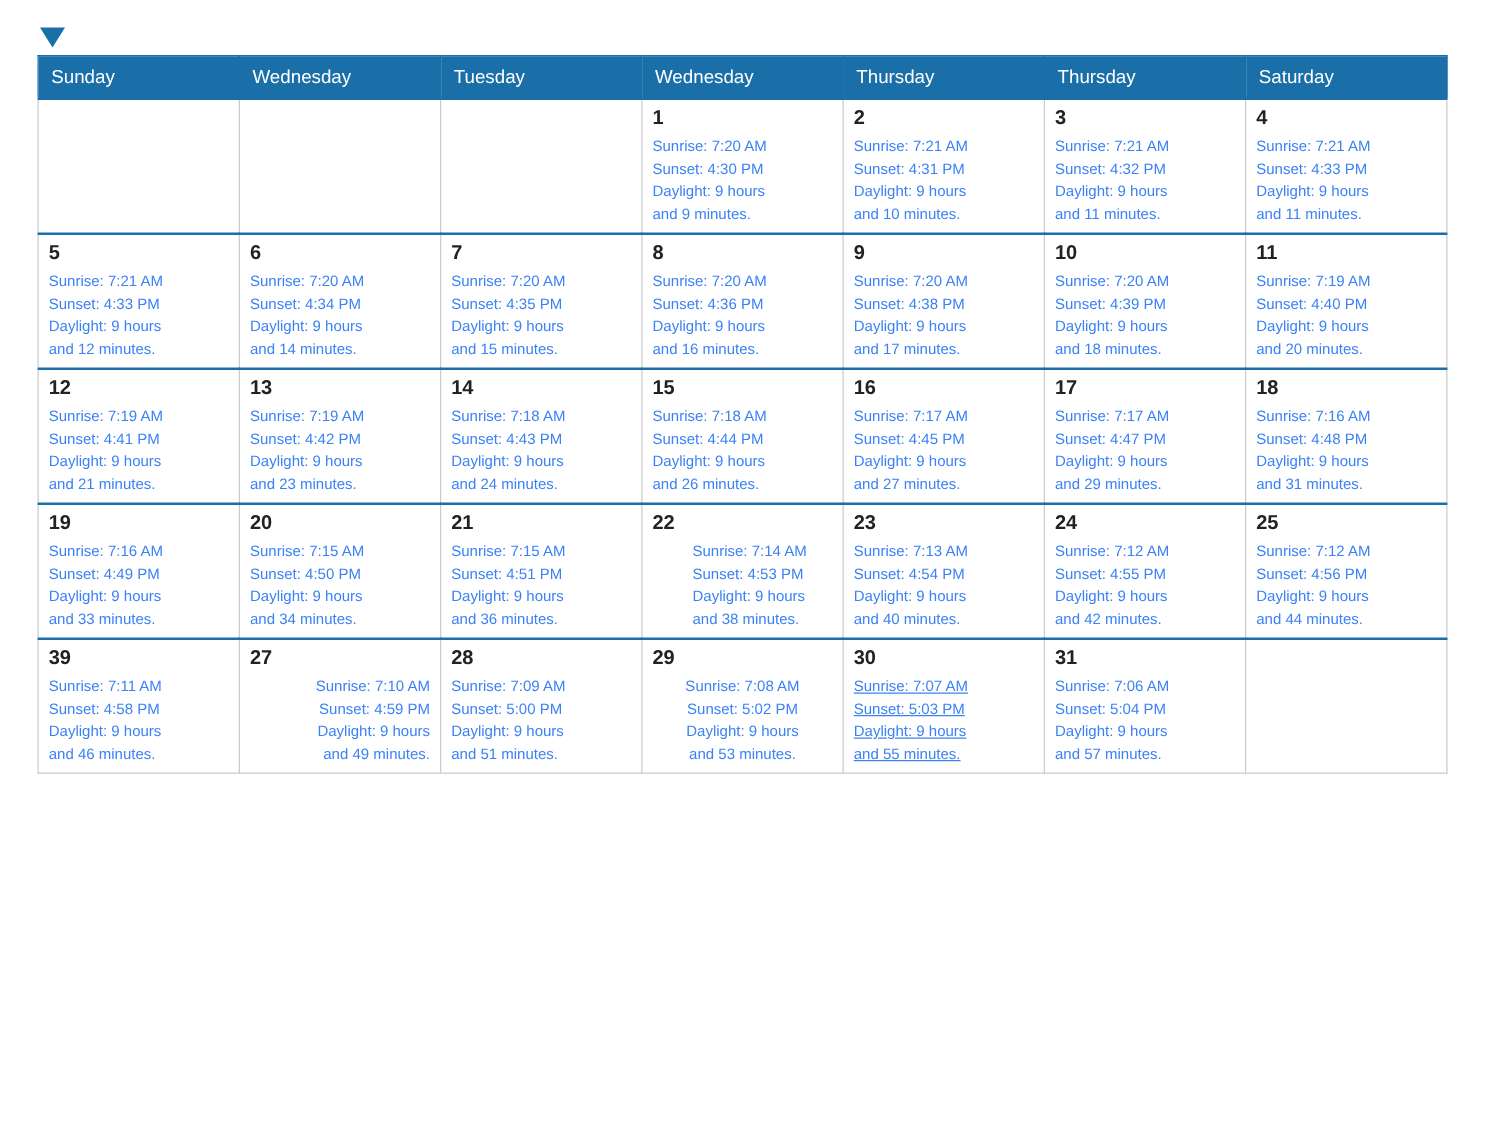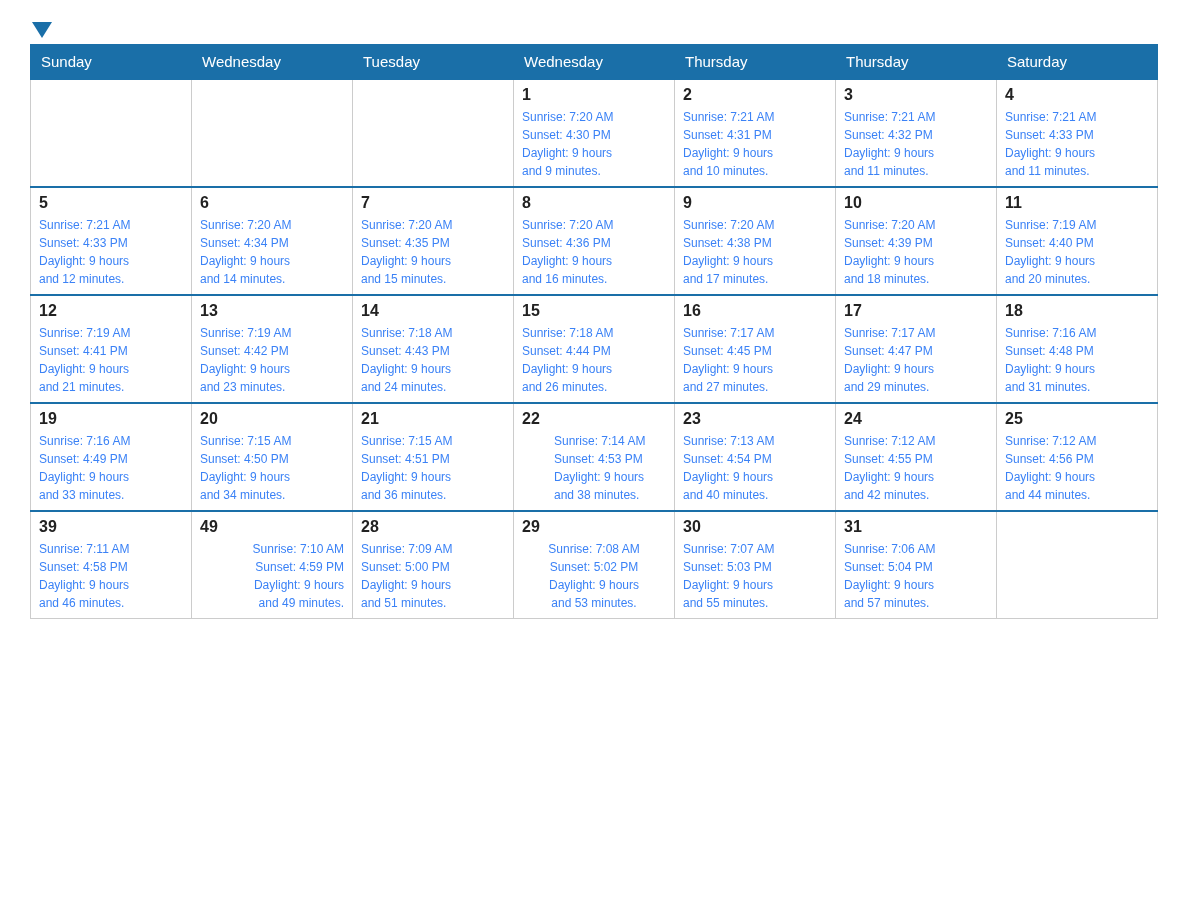--- a/index.html
+++ b/index.html
@@ -325,21 +325,21 @@
       </tr>
       <tr>
         <td>
           <span class="day-number">39</span>
           <div class="day-info" style="white-space: pre-line;">Sunrise: 7:11 AM
 Sunset: 4:58 PM
 Daylight: 9 hours
 and 46 minutes.</div>
         </td>
         <td>
-          <span class="day-number">49</span>
+          <span class="day-number">27</span>
           <div class="day-info" style="white-space: pre-line; text-align: right;">Sunrise: 7:10 AM
 Sunset: 4:59 PM
 Daylight: 9 hours
 and 49 minutes.</div>
         </td>
         <td>
           <span class="day-number">28</span>
           <div class="day-info" style="white-space: pre-line;">Sunrise: 7:09 AM
 Sunset: 5:00 PM
 Daylight: 9 hours
@@ -347,21 +347,21 @@
         </td>
         <td>
           <span class="day-number">29</span>
           <div class="day-info" style="white-space: pre-line; text-align: center;">Sunrise: 7:08 AM
 Sunset: 5:02 PM
 Daylight: 9 hours
 and 53 minutes.</div>
         </td>
         <td>
           <span class="day-number">30</span>
-          <div class="day-info" style="white-space: pre-line;">Sunrise: 7:07 AM
+          <div class="day-info" style="white-space: pre-line; text-decoration: underline;">Sunrise: 7:07 AM
 Sunset: 5:03 PM
 Daylight: 9 hours
 and 55 minutes.</div>
         </td>
         <td>
           <span class="day-number">31</span>
           <div class="day-info" style="white-space: pre-line;">Sunrise: 7:06 AM
 Sunset: 5:04 PM
 Daylight: 9 hours
 and 57 minutes.</div>

